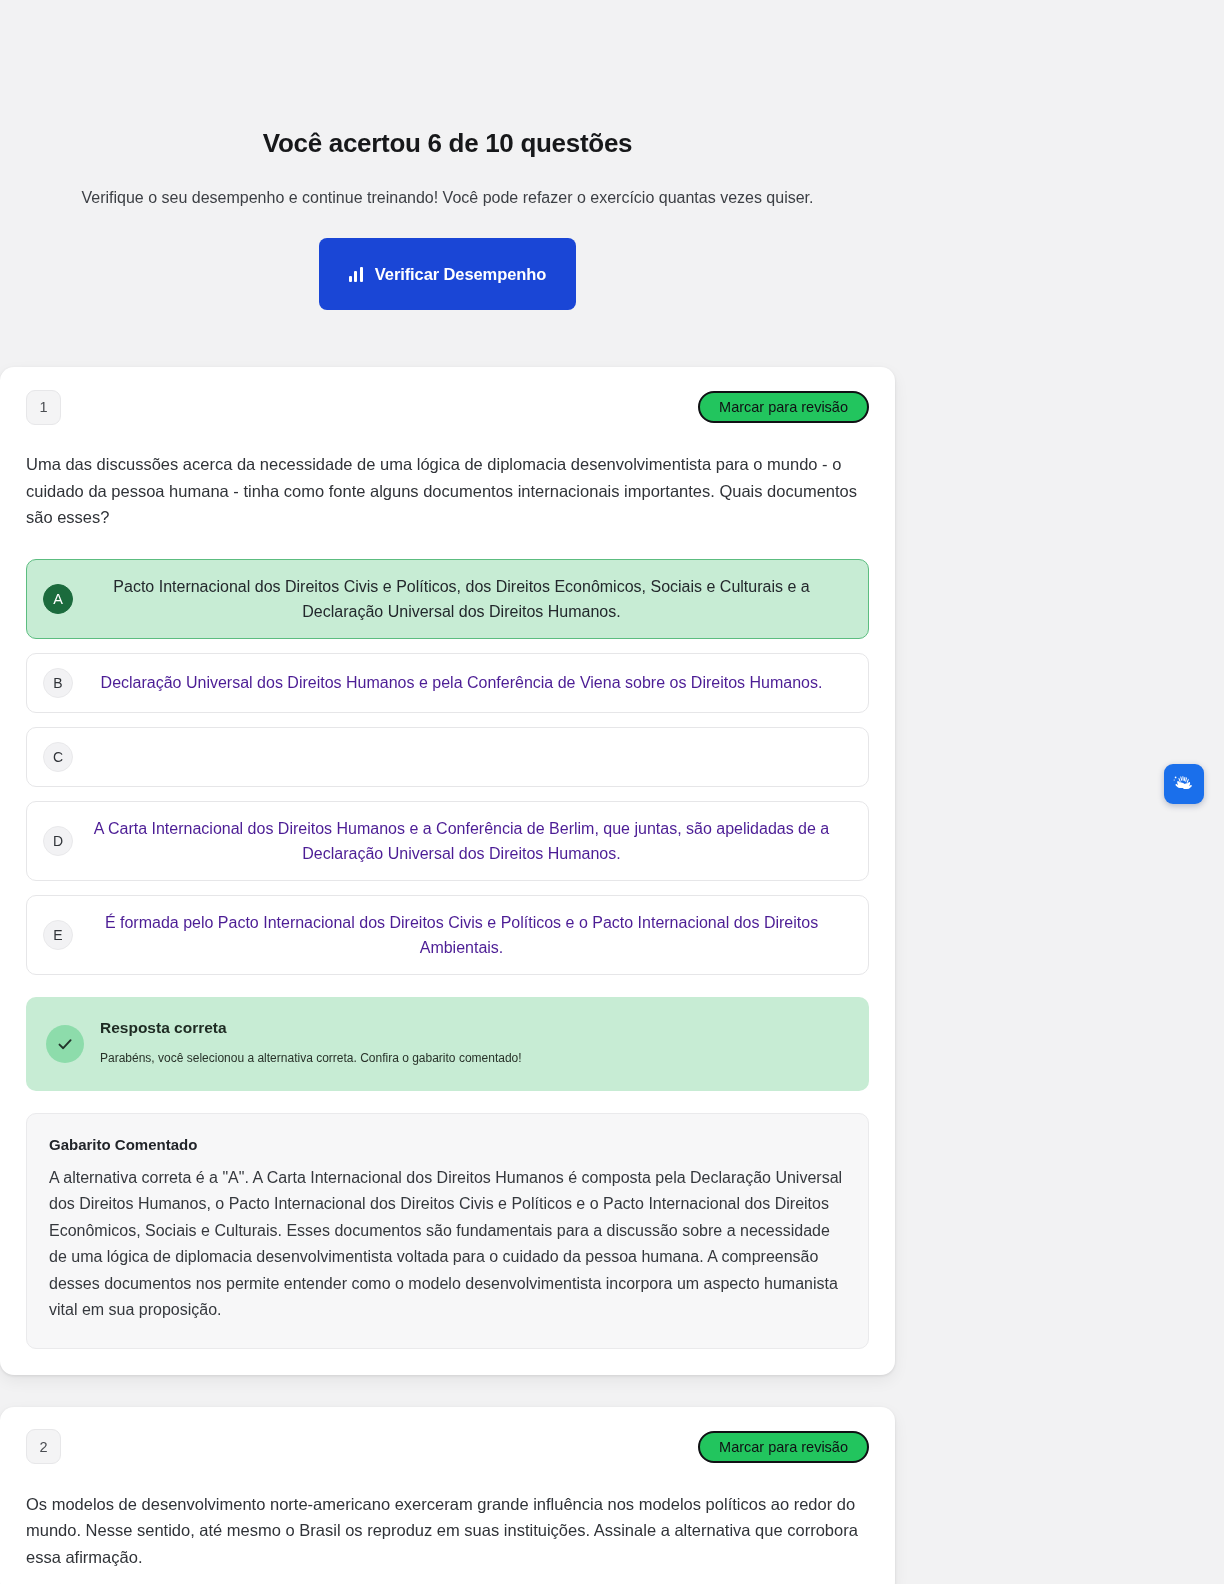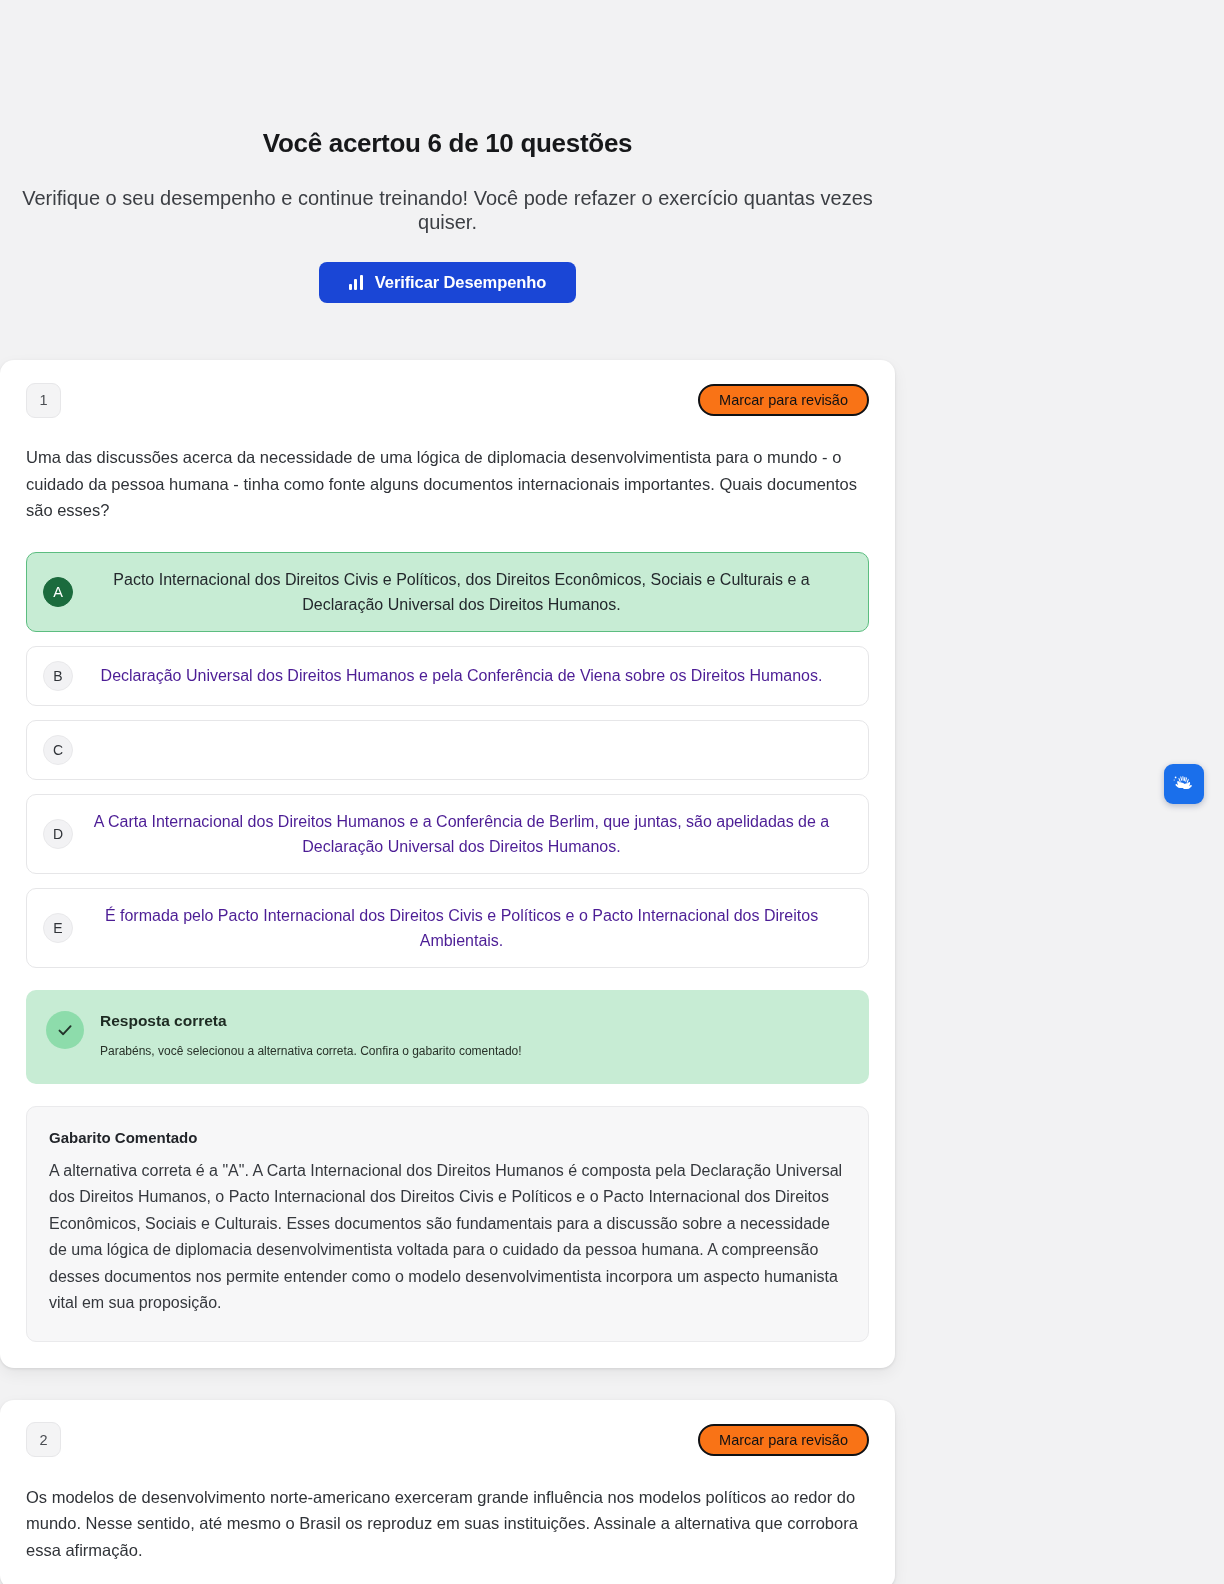--- a/index.html
+++ b/index.html
@@ -34,37 +34,37 @@
   .summary-title {
     font-size: 26px;
     font-weight: 700;
     letter-spacing: -0.3px;
     color: #17181a;
     line-height: 34px;
   }
 
   .summary-sub {
     margin-top: 26px;
-    font-size: 20px;
+    font-size: 16px;
     color: #3c3f44;
     line-height: 24px;
   }
 
   .perf-btn-wrap {
     margin-top: 28px;
     display: flex;
     justify-content: center;
   }
 
   .perf-btn {
     display: inline-flex;
     align-items: center;
     justify-content: center;
     gap: 12px;
-    height: 41px;
+    height: 72px;
     padding: 0 30px;
     background: #1a46d6;
     color: #ffffff;
     border: none;
     border-radius: 8px;
     font-family: inherit;
     font-size: 16.5px;
     font-weight: 700;
     letter-spacing: -0.1px;
     cursor: pointer;
@@ -107,21 +107,21 @@
     display: flex;
     align-items: center;
     justify-content: center;
     font-size: 14.5px;
     color: #4a4d52;
   }
 
   .review-btn {
     height: 32px;
     padding: 0 19px;
-    background: #f97316;
+    background: #22c55e;
     border: 2px solid #101114;
     border-radius: 999px;
     font-family: inherit;
     font-size: 14.5px;
     color: #101114;
     cursor: pointer;
     white-space: nowrap;
   }
 
   .qstem {
@@ -181,21 +181,21 @@
     color: #4c1d95;
     padding-right: 14px;
   }
 
   .option.correct .opt-text { color: #23282c; }
 
   
   .feedback {
     margin-top: 22px;
     display: flex;
-    align-items: flex-start;
+    align-items: center;
     gap: 16px;
     background: #c7ecd4;
     border-radius: 10px;
     padding: 19px 20px 21px 20px;
   }
 
   .check-circle {
     flex: 0 0 auto;
     width: 38px;
     height: 38px;

